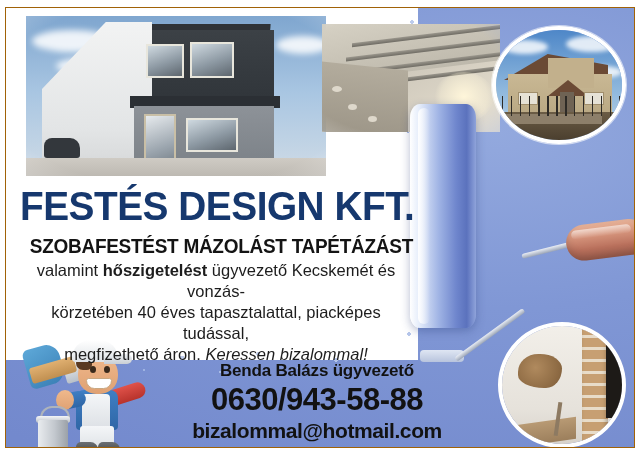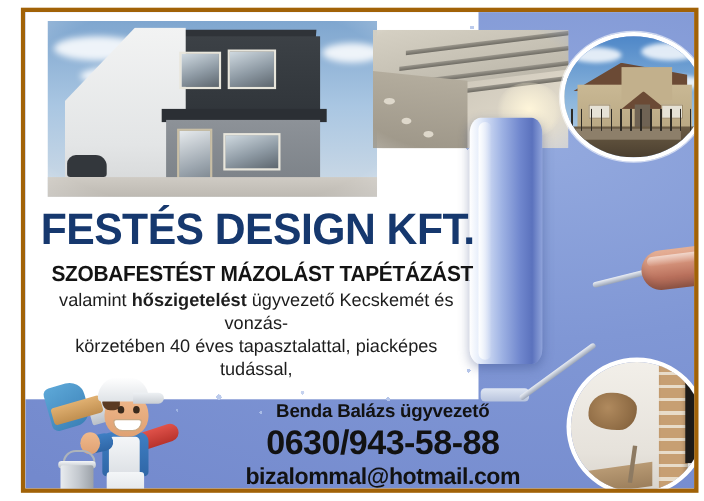--- a/index.html
+++ b/index.html
@@ -9,25 +9,24 @@
     position:relative;
     width:640px;height:455px;
     overflow:hidden;
     background:#ffffff;
     box-sizing:border-box;
   }
 
   
   .frame{
     position:absolute;left:5px;top:7px;right:5px;bottom:7px;
-    border:4px solid #a16207;
+    border:1px solid #a16207;
     box-sizing:border-box;
     overflow:hidden;
     background:#ffffff;
-    margin-left:14px;
   }
 
   
   .bluefield{
     position:absolute;left:0;top:0;right:0;bottom:0;
     background:
       radial-gradient(120% 90% at 78% 28%, #93a9de 0%, #8097d5 45%, #7389cd 100%);
   }
   
   .whitecard{
@@ -253,21 +252,21 @@
     position:absolute;left:12px;top:252px;width:396px;
     text-align:center;
     font-size:16.5px;
     line-height:21px;
     color:#1d1d1d;
   }
   .body b{font-weight:bold;}
   .body i{font-style:italic;}
 
   .contact{
-    position:absolute;left:160px;top:352px;width:330px;
+    position:absolute;left:146px;top:352px;width:330px;
     text-align:center;color:#121212;
   }
   .c-name{font-size:17px;font-weight:bold;line-height:22px;letter-spacing:-0.2px;}
   .c-phone{font-size:31px;font-weight:bold;line-height:36px;letter-spacing:-0.5px;}
   .c-mail{font-size:21px;font-weight:bold;line-height:26px;letter-spacing:-0.4px;}
 </style>
 </head>
 <body>
 
 <div class="ad">
@@ -368,20 +367,21 @@
       <div class="m-can"></div>
     </div>
 
     <div class="headline">FESTÉS DESIGN KFT.</div>
 
     <div class="subhead">SZOBAFESTÉST MÁZOLÁST TAPÉTÁZÁST</div>
 
     <div class="body">
       <div><span>valamint </span><b>hőszigetelést</b><span> ügyvezető Kecskemét és vonzás-</span></div>
       <div>körzetében 40 éves tapasztalattal, piacképes tudással,</div>
+      <div><span>megfizethető áron. </span><i>Keressen bizalommal!</i></div>
     </div>
 
     <div class="contact">
       <div class="c-name">Benda Balázs ügyvezető</div>
       <div class="c-phone">0630/943-58-88</div>
       <div class="c-mail">bizalommal@hotmail.com</div>
     </div>
 
   </div>
 </div>

